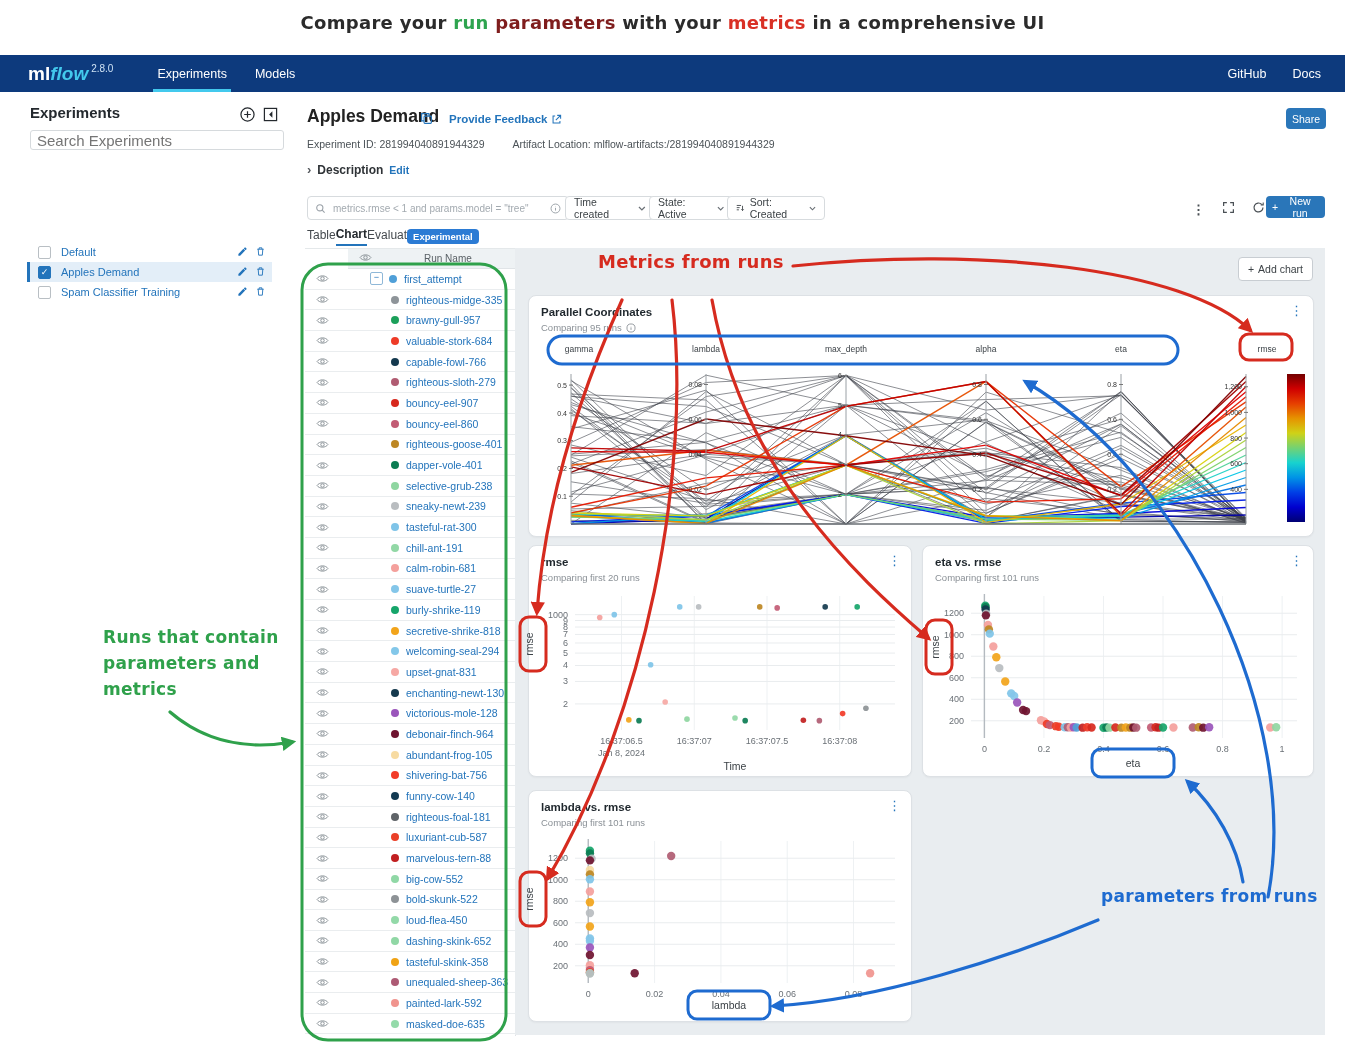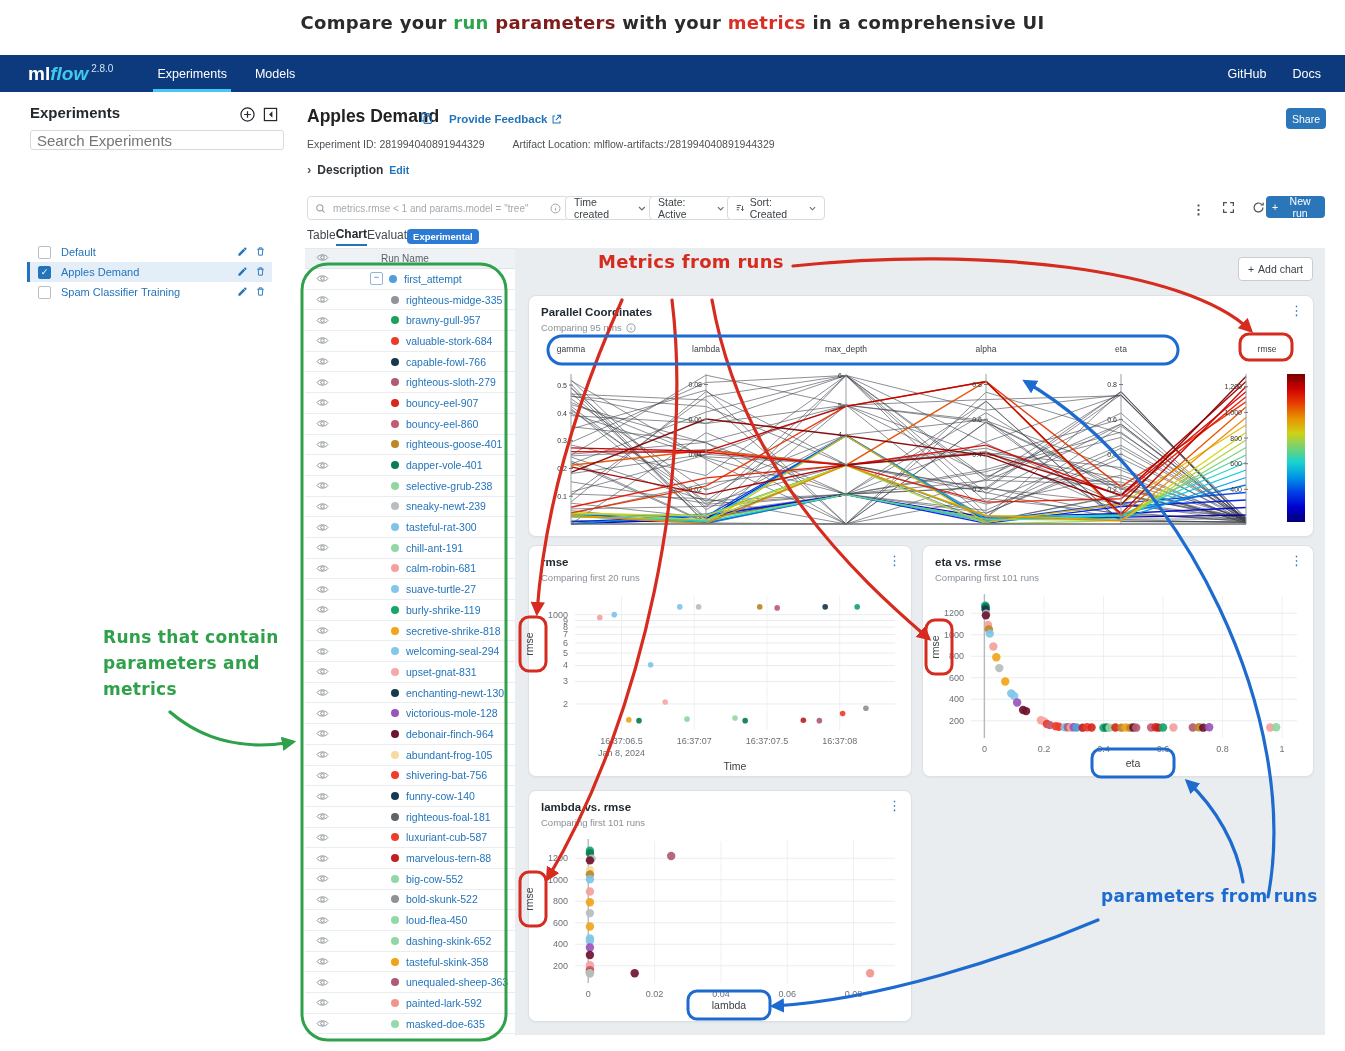--- a/index.html
+++ b/index.html
@@ -53,21 +53,21 @@
   .icon-row{position:absolute;top:200px;display:flex;gap:17px;align-items:center;}
   .newrun-btn{position:absolute;top:196px;left:1266px;width:59px;height:22px;background:#2a76b9;border:none;border-radius:4px;
      color:#fff;font-size:10.5px;cursor:pointer;display:flex;align-items:center;justify-content:center;gap:3px;}
   
   .tabs{position:absolute;top:226px;left:307px;display:flex;align-items:center;height:21px;font-size:12px;color:#44494e;}
   .tab{cursor:pointer;padding-bottom:3px;}
   .tab.active{font-weight:700;color:#24292e;border-bottom:2px solid #2374bb;}
   .exp-badge{background:#2b7bd4;color:#fff;font-size:9.5px;font-weight:600;border-radius:4px;padding:2px 6px;margin-left:-16px;}
   
   .runlist{position:absolute;top:248px;left:305px;width:210px;height:787px;background:#fff;border-right:1px solid #dfe3e6;border-top:1px solid #e4e8ea;}
-  .rl-header{height:19px;background:#eef2f4;display:flex;align-items:center;font-size:10px;color:#5a6166;border-bottom:1px solid #e0e4e7;}
+  .rl-header{height:19px;background:#eef2f4;display:flex;align-items:center;font-size:10px;color:#5a6166;border-bottom:1px solid #e0e4e7;margin-left:43px;}
   .rl-header .eye{margin-left:11px;}
   .rl-header .hname{margin-left:52px;}
   .run-row{height:19.7px;display:flex;align-items:center;border-bottom:1px solid #eaedef;cursor:pointer;}
   .run-row .eye{margin-left:11px;display:flex;}
   .run-row .dot{width:8px;height:8px;border-radius:50%;flex:none;}
   .run-row .rname{font-size:10.5px;color:#2374bb;margin-left:7px;white-space:nowrap;overflow:hidden;}
   .expander{width:11px;height:11px;border:1px solid #8fb8d8;border-radius:2px;color:#2374bb;font-size:9px;line-height:9px;
      text-align:center;margin-left:41px;margin-right:6px;background:#fff;}
   
   .charts{position:absolute;top:248px;left:515px;width:810px;height:787px;background:#e9edf0;}
@@ -664,21 +664,21 @@
     <h3>Parallel Coordinates</h3>
     <div class="sub">
         <span>Comparing 95 runs</span>
         <svg width="10" height="10" viewBox="0 0 16 16" fill="none" stroke="#8a9096" stroke-width="1.4">
           <circle cx="8" cy="8" r="6.5"></circle>
           <path d="M8 7v4M8 4.8v.4"></path>
         </svg>
       </div>
     <span class="kebab">⋮</span>
     <div id="pc-labels">
-        <span class="pc-label" style="left: 42px;">gamma</span>
+        <span class="pc-label" style="left: 42px; padding-left: 16px;">gamma</span>
         <span class="pc-label" style="left: 177px;">lambda</span>
         <span class="pc-label" style="left: 317px;">max_depth</span>
         <span class="pc-label" style="left: 457px;">alpha</span>
         <span class="pc-label" style="left: 592px;">eta</span>
         <span class="pc-label" style="left: 738px;">rmse</span>
       </div>
     <svg id="pc-svg" width="784" height="174" style="position:absolute;top:66px;left:0">
         <polyline points="42,161.9984702425765 177,70.65246304312744 317,132.2941176470588 457,109.64895658954474 592,75.36786527413908 717,159.8157535570514" fill="none" stroke="#41454c" stroke-width="1" opacity="0.6"></polyline>
         <polyline points="42,102.11623189186233 177,50.07356028371211 317,13.470588235294116 457,81.46994982746055 592,142.03190096984616 717,158.94967145645043" fill="none" stroke="#41454c" stroke-width="1" opacity="0.6"></polyline>
         <polyline points="42,95.11412190655138 177,138.92293687726652 317,132.2941176470588 457,125.10392565970872 592,153.1368458775592 717,156.7696556251122" fill="none" stroke="#41454c" stroke-width="1" opacity="0.6"></polyline>

